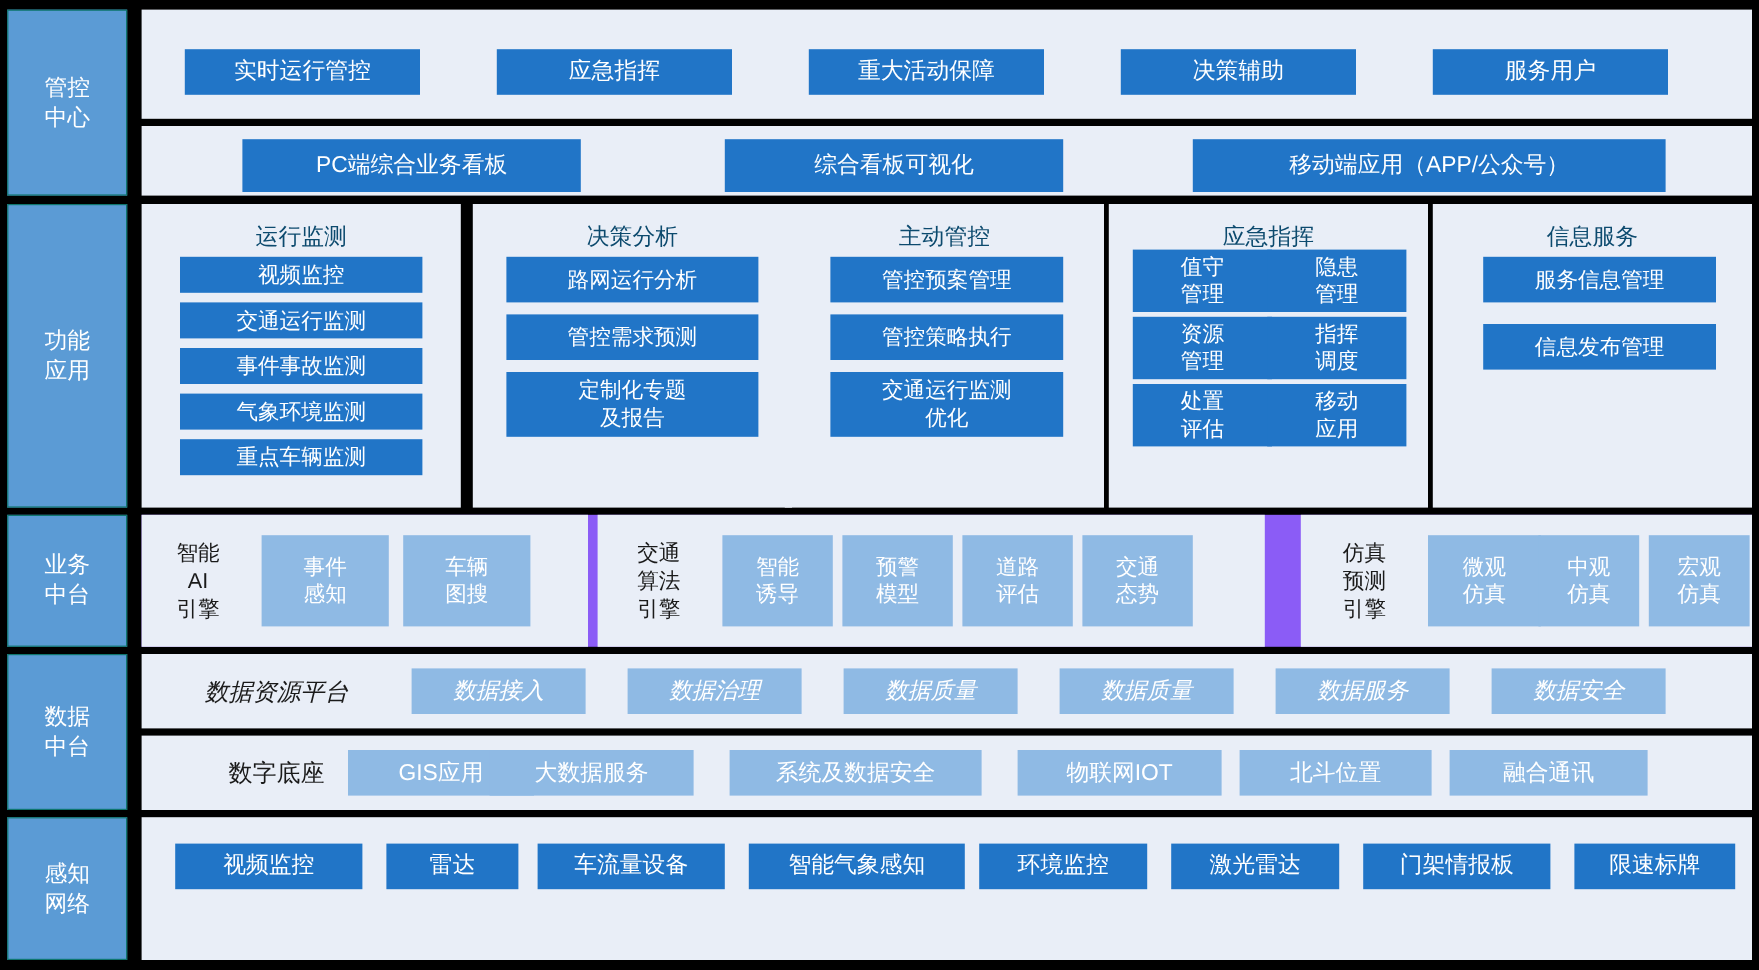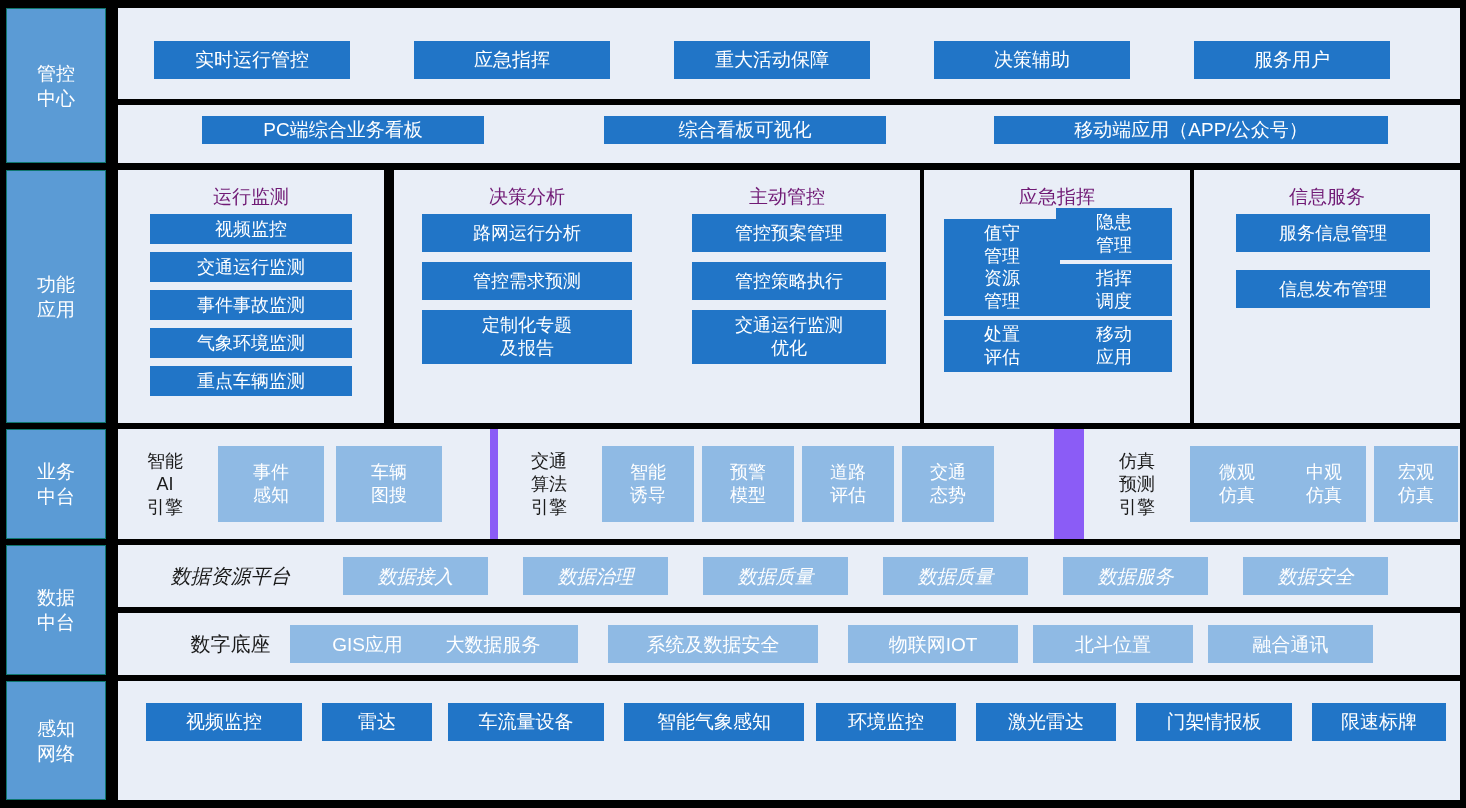--- a/index.html
+++ b/index.html
@@ -27,37 +27,37 @@
     justify-content:center;text-align:center;box-sizing:border-box;
     font-size:19px;line-height:24px;white-space:pre-line;font-weight:500;
   }
   
   .chipL{
     background:#8FBAE4;color:#fff;display:flex;align-items:center;
     justify-content:center;text-align:center;box-sizing:border-box;
     font-size:18px;line-height:23px;white-space:pre-line;font-weight:500;
   }
   .grouptitle{
-    color:#701a75;font-size:19px;text-align:center;font-weight:500;
+    color:#0c4a6e;font-size:19px;text-align:center;font-weight:500;
   }
   .engname{
     color:#1a1a1a;font-size:18px;line-height:23px;text-align:center;
     white-space:pre-line;font-weight:500;display:flex;align-items:center;
     justify-content:center;
   }
   .rowlabel{
     color:#1a1a1a;font-size:20px;font-weight:500;display:flex;
     align-items:center;justify-content:center;
   }
 
   
   #r1a{left:118px;top:8px;width:1342px;height:91px;}
   #r1b{left:118px;top:105px;width:1342px;height:58px;}
   #r1a .chip{position:absolute;top:33px;height:38px;}
-  #r1b .chip{position:absolute;top:11px;height:28px;}
+  #r1b .chip{position:absolute;top:11px;height:44px;}
 
   
   #r2{left:118px;top:170px;width:1342px;height:253px;background:#000;}
   .fgroup{position:absolute;top:0;height:253px;background:#E9EEF7;}
   .fgroup .grouptitle{position:absolute;top:14px;left:0;right:0;}
   .fgroup .chip{position:absolute;}
 
   
   #r3{left:118px;top:429px;width:1342px;height:110px;background:#8b5cf6;}
   .bgroup{position:absolute;top:0;height:110px;background:#E9EEF7;}
@@ -132,21 +132,21 @@
       </div>
       <div class="fgroup" style="left: 536px; width: 266px;">
         <div class="grouptitle" style="position: absolute; top: 14px; left: 0px; right: 0px;">主动管控</div>
         <div class="chip" style="left: 38px; width: 194px; top: 44px; height: 38px; font-size: 18px; line-height: 23px;">管控预案管理</div>
         <div class="chip" style="left: 38px; width: 194px; top: 92px; height: 38px; font-size: 18px; line-height: 23px;">管控策略执行</div>
         <div class="chip" style="left: 38px; width: 194px; top: 140px; height: 54px; font-size: 18px; line-height: 23px;">交通运行监测
 优化</div>
       </div>
       <div class="fgroup" style="left: 806px; width: 266px;">
         <div class="grouptitle" style="position: absolute; top: 14px; left: 0px; right: 0px;">应急指挥</div>
-        <div class="chip" style="left: 20px; width: 116px; top: 38px; height: 52px; font-size: 18px; line-height: 23px; margin-top: 11px;">值守
+        <div class="chip" style="left: 20px; width: 116px; top: 38px; height: 52px; font-size: 18px; line-height: 23px;">值守
 管理</div>
         <div class="chip" style="left: 132px; width: 116px; top: 38px; height: 52px; font-size: 18px; line-height: 23px;">隐患
 管理</div>
         <div class="chip" style="left: 20px; width: 116px; top: 94px; height: 52px; font-size: 18px; line-height: 23px;">资源
 管理</div>
         <div class="chip" style="left: 132px; width: 116px; top: 94px; height: 52px; font-size: 18px; line-height: 23px;">指挥
 调度</div>
         <div class="chip" style="left: 20px; width: 116px; top: 150px; height: 52px; font-size: 18px; line-height: 23px;">处置
 评估</div>
         <div class="chip" style="left: 132px; width: 116px; top: 150px; height: 52px; font-size: 18px; line-height: 23px;">移动

